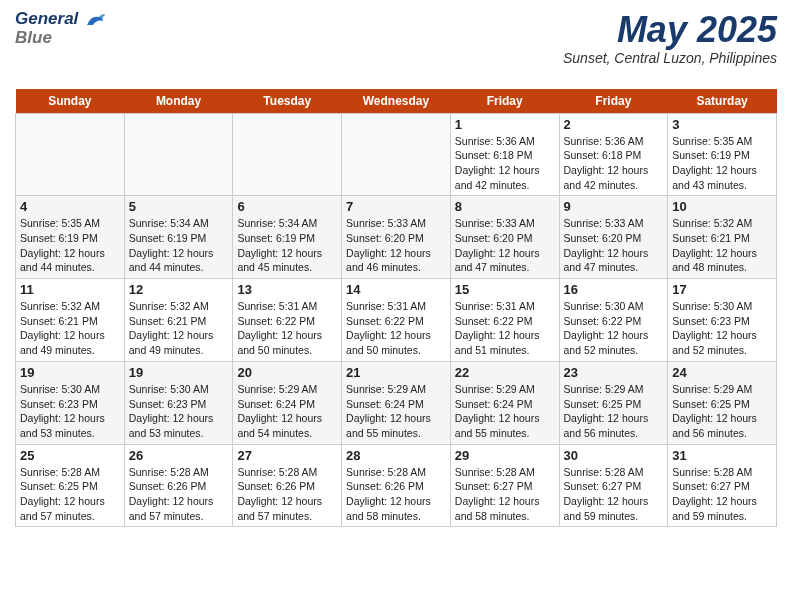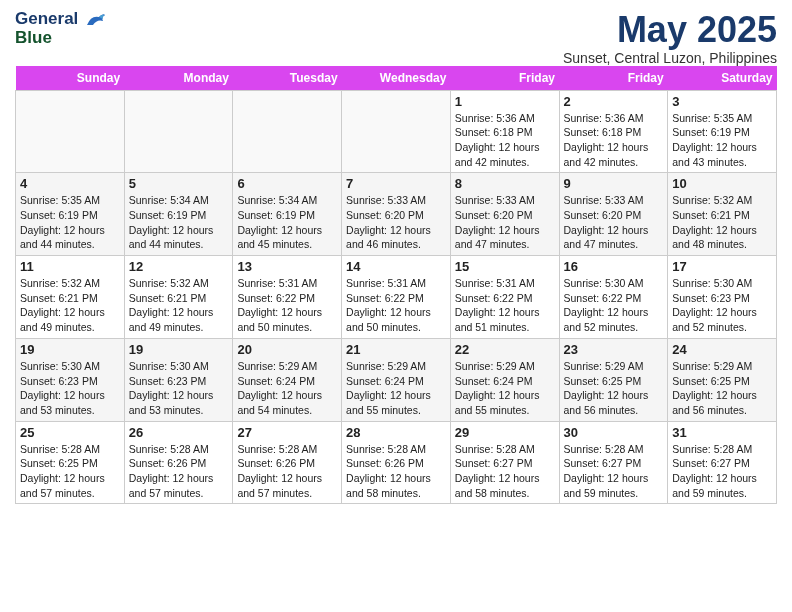--- a/index.html
+++ b/index.html
@@ -11,21 +11,22 @@
       overflow: hidden;
     }
     .container {
       width: 792px;
       padding: 10px 15px;
     }
     .header {
       display: flex;
       justify-content: space-between;
       align-items: flex-start;
-      margin-bottom: 0;
+      margin-bottom: 23px;
+      font-style: italic;
     }
     .logo {
       display: flex;
       align-items: center;
     }
     .title-block {
       text-align: right;
     }
     .month-title {
       font-size: 36px;
@@ -36,24 +37,24 @@
     .subtitle {
       font-size: 14px;
       color: #333;
     }
     table {
       width: 100%;
       border-collapse: collapse;
       font-size: 11px;
     }
     thead tr th {
-      background-color: #d946ef;
+      background-color: #c2410c;
       color: white;
       padding: 5px 4px;
-      text-align: right;
+      text-align: center;
       font-size: 12px;
       font-weight: bold;
     }
     tbody tr td {
       border: 1px solid #ccc;
       vertical-align: top;
       padding: 3px 4px;
       width: calc(100% / 7);
       height: 78px;
       color: #222;
@@ -86,21 +87,21 @@
       <div>
         <div style="display:flex;align-items:center;gap:2px;">
           <div style="font-size:17px;font-weight:bold;color:#1a3a6b;line-height:1.1;">
             General
             <svg width="22" height="18" viewBox="0 0 22 18" style="display:inline-block;vertical-align:middle;margin-left:2px;">
               <path d="M2,14 Q6,4 14,6 Q18,2 20,4 Q16,6 18,10 Q12,8 8,14 Z" fill="#2a6bbf"></path>
               <path d="M14,6 Q16,3 20,4 Q17,5 18,8" fill="#4a9fd4"></path>
             </svg>
           </div>
         </div>
-        <div style="font-size:17px;font-weight:bold;color:#14532d;line-height:1.1;">Blue</div>
+        <div style="font-size:17px;font-weight:bold;color:#737373;line-height:1.1;">Blue</div>
       </div>
     </div>
     <div class="title-block">
       <div class="month-title">May 2025</div>
       <div class="subtitle">Sunset, Central Luzon, Philippines</div>
     </div>
   </div>
 
   <table>
     <thead>

